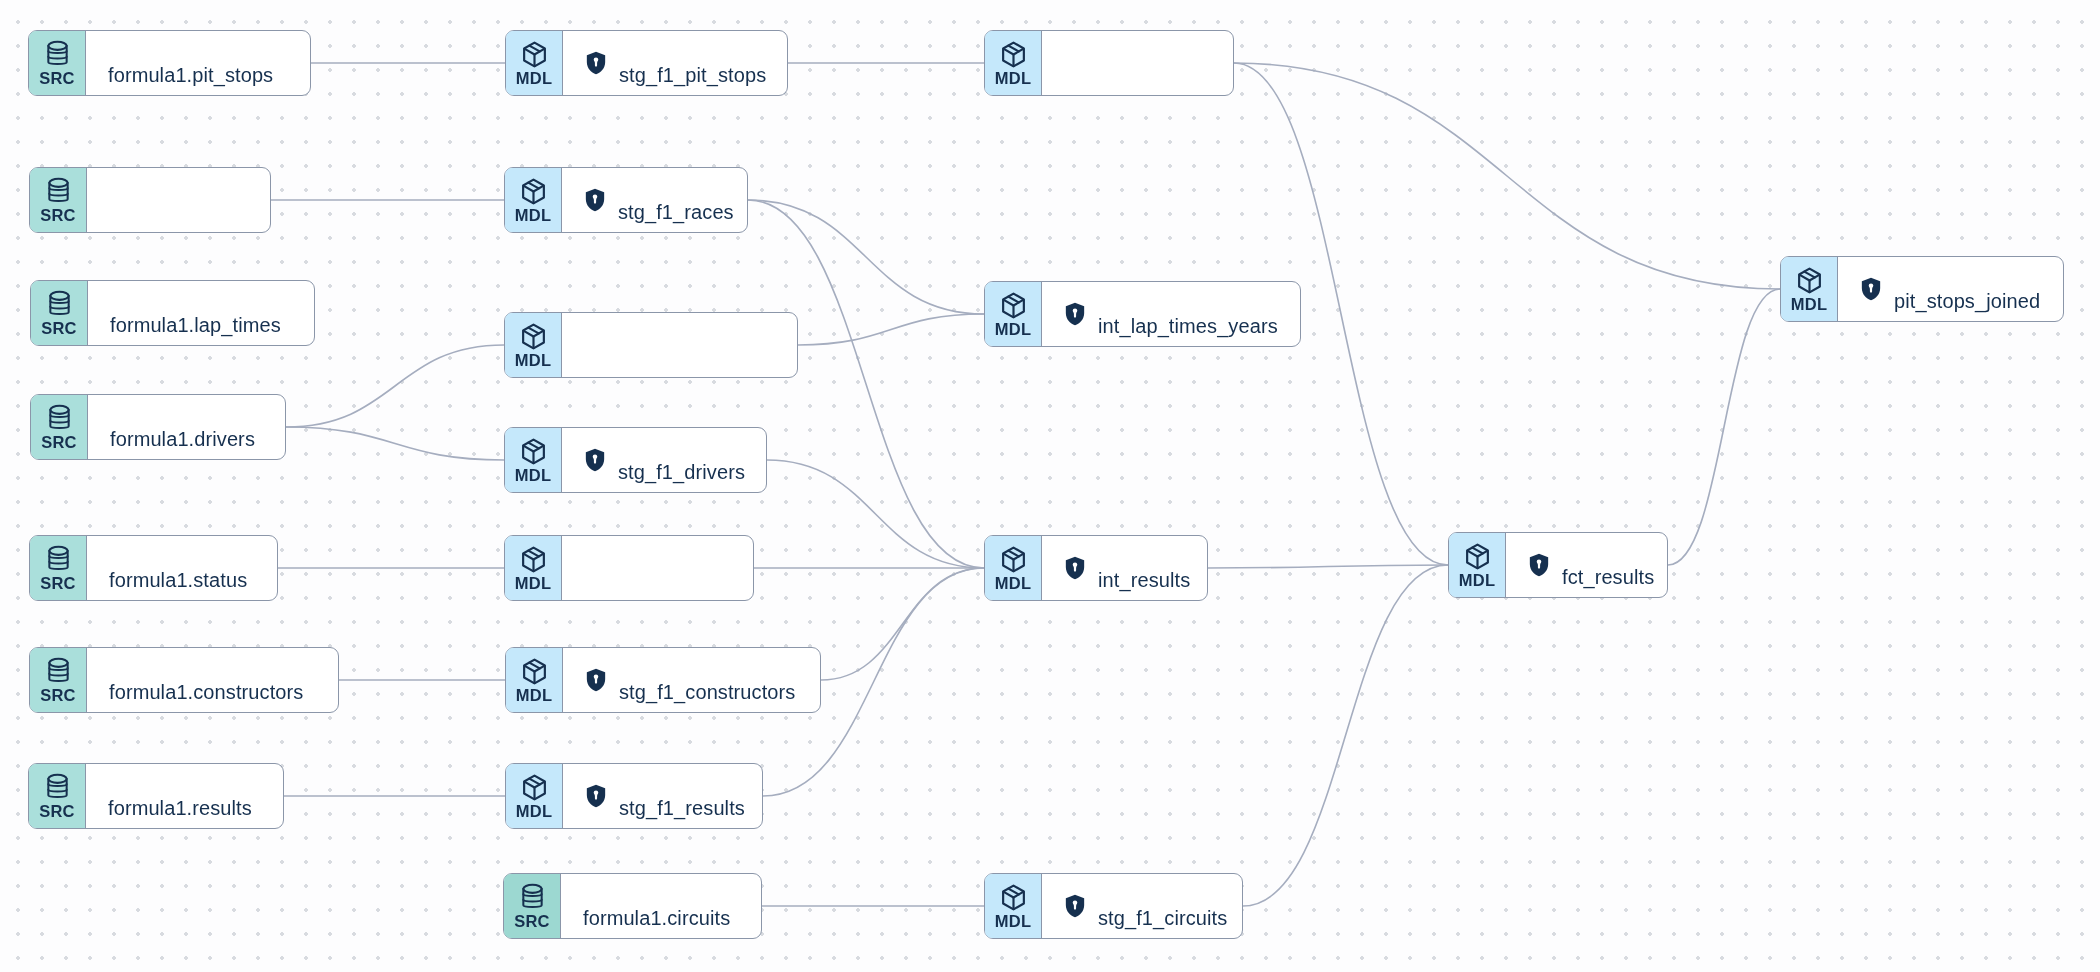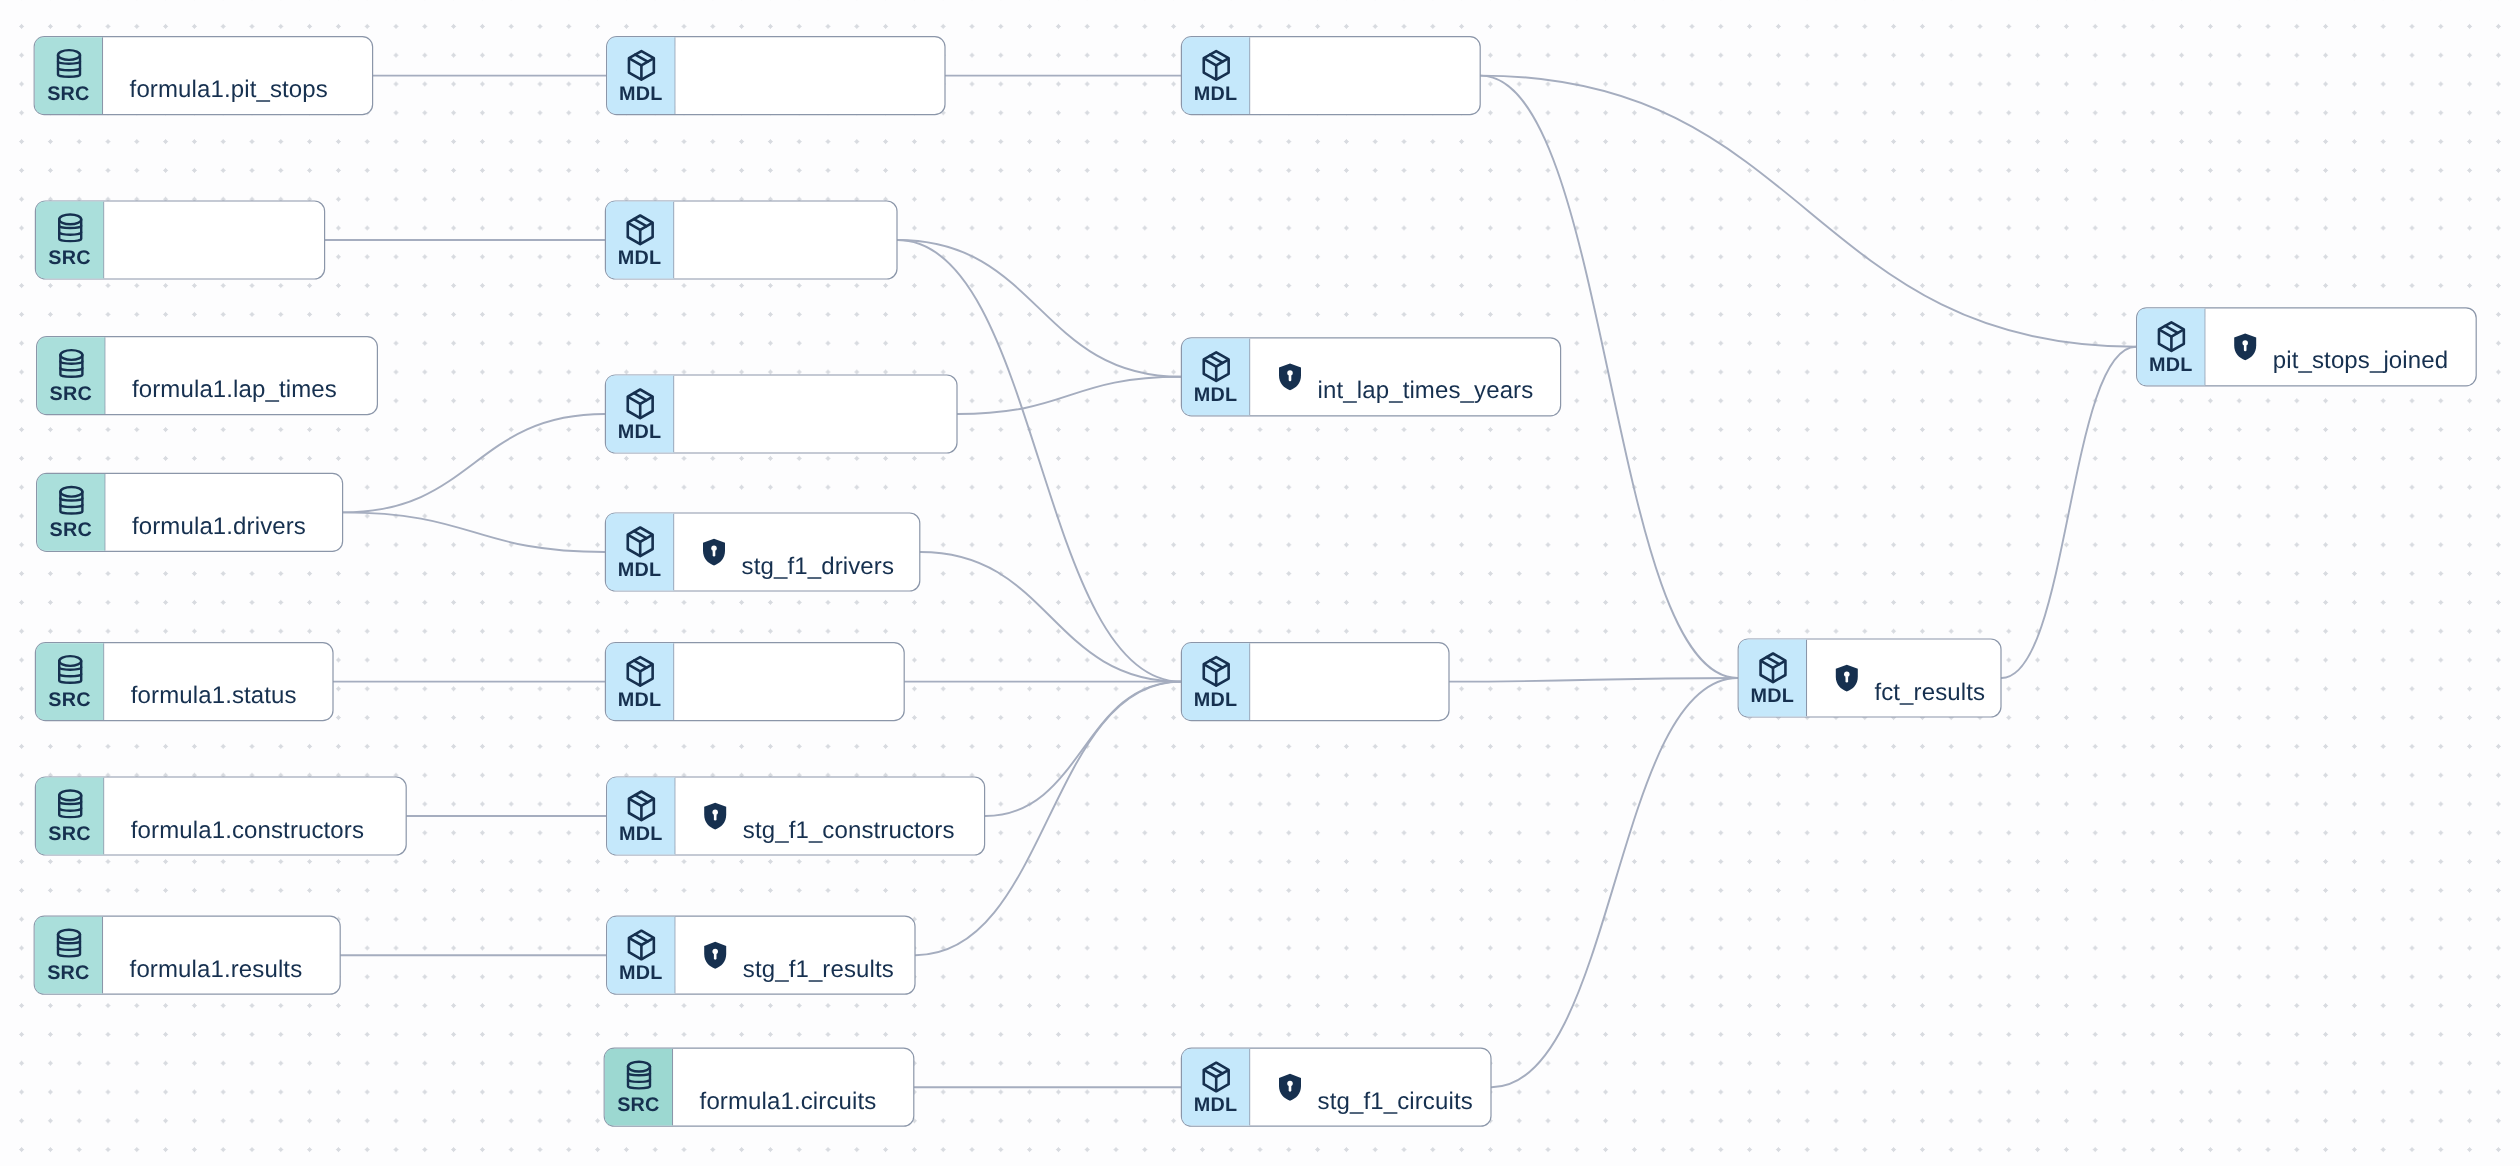--- a/index.html
+++ b/index.html
@@ -89,20 +89,28 @@
           <svg class="typeicon" width="29" height="29" viewBox="0 0 28 28">
        <g fill="none" stroke="#16304f" stroke-width="2.1" stroke-linejoin="round" stroke-linecap="round">
          <path d="M14 2.5 L24 8.2 V19.8 L14 25.5 L4 19.8 V8.2 Z"></path>
          <path d="M4.6 8.6 L14 14 L23.4 8.6"></path>
          <path d="M14 14 V25"></path>
          <path d="M9 5.4 L19 11"></path>
        </g>
      </svg>
           <span class="badge">MDL</span>
         </div>
+        <div class="labelbox">
+          <svg width="22" height="24" viewBox="0 0 20 22" style="flex:0 0 auto">
+       <path fill="#16304f" d="M10 .8 L18.4 3.9 V10 C18.4 15.8 14.6 19.6 10 21.3 C5.4 19.6 1.6 15.8 1.6 10 V3.9 Z"></path>
+       <circle cx="10" cy="8.1" r="2.1" fill="#fff"></circle>
+       <rect x="9" y="9.4" width="2" height="5" rx="1" fill="#fff"></rect>
+     </svg>
+          <span class="nodelabel">stg_f1_pit_stops</span>
+        </div>
       </div>
       <div class="node mdl" style="left: 984px; top: 30px; width: 250px; height: 66px;">
         <div class="iconbox">
           <svg class="typeicon" width="29" height="29" viewBox="0 0 28 28">
        <g fill="none" stroke="#16304f" stroke-width="2.1" stroke-linejoin="round" stroke-linecap="round">
          <path d="M14 2.5 L24 8.2 V19.8 L14 25.5 L4 19.8 V8.2 Z"></path>
          <path d="M4.6 8.6 L14 14 L23.4 8.6"></path>
          <path d="M14 14 V25"></path>
          <path d="M9 5.4 L19 11"></path>
        </g>
@@ -128,20 +136,28 @@
           <svg class="typeicon" width="29" height="29" viewBox="0 0 28 28">
        <g fill="none" stroke="#16304f" stroke-width="2.1" stroke-linejoin="round" stroke-linecap="round">
          <path d="M14 2.5 L24 8.2 V19.8 L14 25.5 L4 19.8 V8.2 Z"></path>
          <path d="M4.6 8.6 L14 14 L23.4 8.6"></path>
          <path d="M14 14 V25"></path>
          <path d="M9 5.4 L19 11"></path>
        </g>
      </svg>
           <span class="badge">MDL</span>
         </div>
+        <div class="labelbox">
+          <svg width="22" height="24" viewBox="0 0 20 22" style="flex:0 0 auto">
+       <path fill="#16304f" d="M10 .8 L18.4 3.9 V10 C18.4 15.8 14.6 19.6 10 21.3 C5.4 19.6 1.6 15.8 1.6 10 V3.9 Z"></path>
+       <circle cx="10" cy="8.1" r="2.1" fill="#fff"></circle>
+       <rect x="9" y="9.4" width="2" height="5" rx="1" fill="#fff"></rect>
+     </svg>
+          <span class="nodelabel">stg_f1_races</span>
+        </div>
       </div>
       <div class="node src" style="left: 30px; top: 280px; width: 285px; height: 66px;">
         <div class="iconbox">
           <svg class="typeicon" width="27" height="29" viewBox="0 0 28 30">
        <g fill="none" stroke="#16304f" stroke-width="2.1" stroke-linecap="round">
          <ellipse cx="14" cy="6" rx="9.5" ry="4.2"></ellipse>
          <path d="M4.5 6 V23 c0 2.4 19 2.4 19 0 V6"></path>
          <path d="M4.5 11.7 c0 2.4 19 2.4 19 0"></path>
          <path d="M4.5 17.4 c0 2.4 19 2.4 19 0"></path>
        </g>
@@ -256,20 +272,28 @@
         <div class="iconbox">
           <svg class="typeicon" width="29" height="29" viewBox="0 0 28 28">
        <g fill="none" stroke="#16304f" stroke-width="2.1" stroke-linejoin="round" stroke-linecap="round">
          <path d="M14 2.5 L24 8.2 V19.8 L14 25.5 L4 19.8 V8.2 Z"></path>
          <path d="M4.6 8.6 L14 14 L23.4 8.6"></path>
          <path d="M14 14 V25"></path>
          <path d="M9 5.4 L19 11"></path>
        </g>
      </svg>
           <span class="badge">MDL</span>
+        </div>
+        <div class="labelbox">
+          <svg width="22" height="24" viewBox="0 0 20 22" style="flex:0 0 auto">
+       <path fill="#16304f" d="M10 .8 L18.4 3.9 V10 C18.4 15.8 14.6 19.6 10 21.3 C5.4 19.6 1.6 15.8 1.6 10 V3.9 Z"></path>
+       <circle cx="10" cy="8.1" r="2.1" fill="#fff"></circle>
+       <rect x="9" y="9.4" width="2" height="5" rx="1" fill="#fff"></rect>
+     </svg>
+          <span class="nodelabel">int_results</span>
         </div>
       </div>
       <div class="node mdl" style="left: 1448px; top: 532px; width: 220px; height: 66px;">
         <div class="iconbox">
           <svg class="typeicon" width="29" height="29" viewBox="0 0 28 28">
        <g fill="none" stroke="#16304f" stroke-width="2.1" stroke-linejoin="round" stroke-linecap="round">
          <path d="M14 2.5 L24 8.2 V19.8 L14 25.5 L4 19.8 V8.2 Z"></path>
          <path d="M4.6 8.6 L14 14 L23.4 8.6"></path>
          <path d="M14 14 V25"></path>
          <path d="M9 5.4 L19 11"></path>

